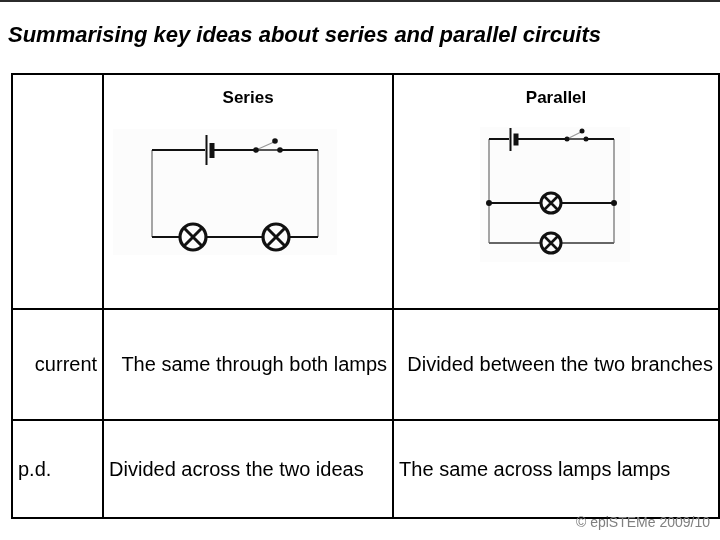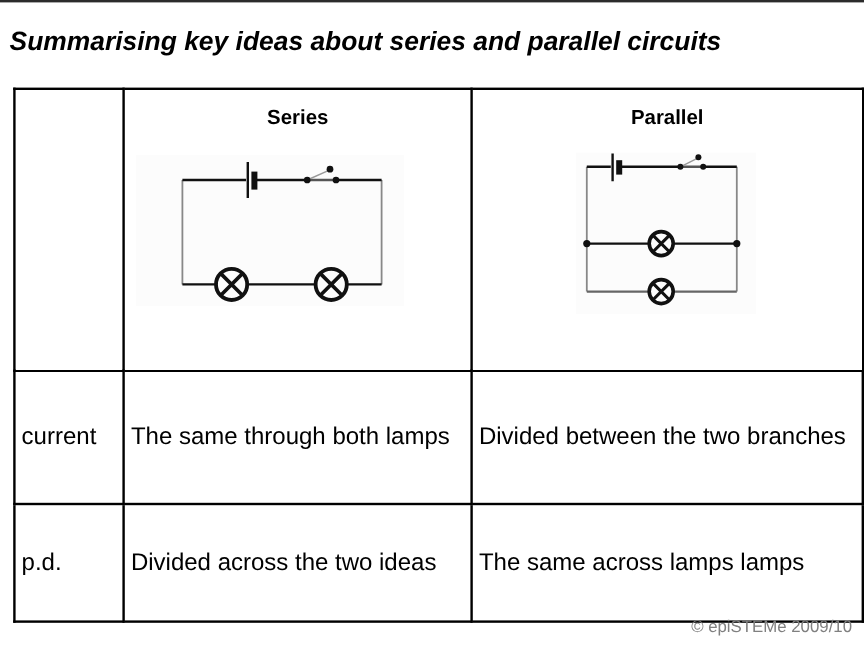--- a/index.html
+++ b/index.html
@@ -39,21 +39,21 @@
     border: 2px solid #000;
     padding: 5px;
     font-size: 20px;
     vertical-align: middle;
     background: #fff;
   }
   .col-label { width: 80px; }
   .col-series { width: 289px; }
   .col-parallel { width: 326px; }
   tr.row-diagrams td { height: 223px; vertical-align: top; position: relative; }
-  tr.row-current td { height: 99px; }
+  tr.row-current td { height: 99px; text-align: right; }
   tr.row-pd td { height: 86px; }
   .col-header {
     padding-top: 8px;
     text-align: center;
     font-weight: bold;
     font-size: 17px;
   }
   .diagram {
     position: absolute;
     display: block;

